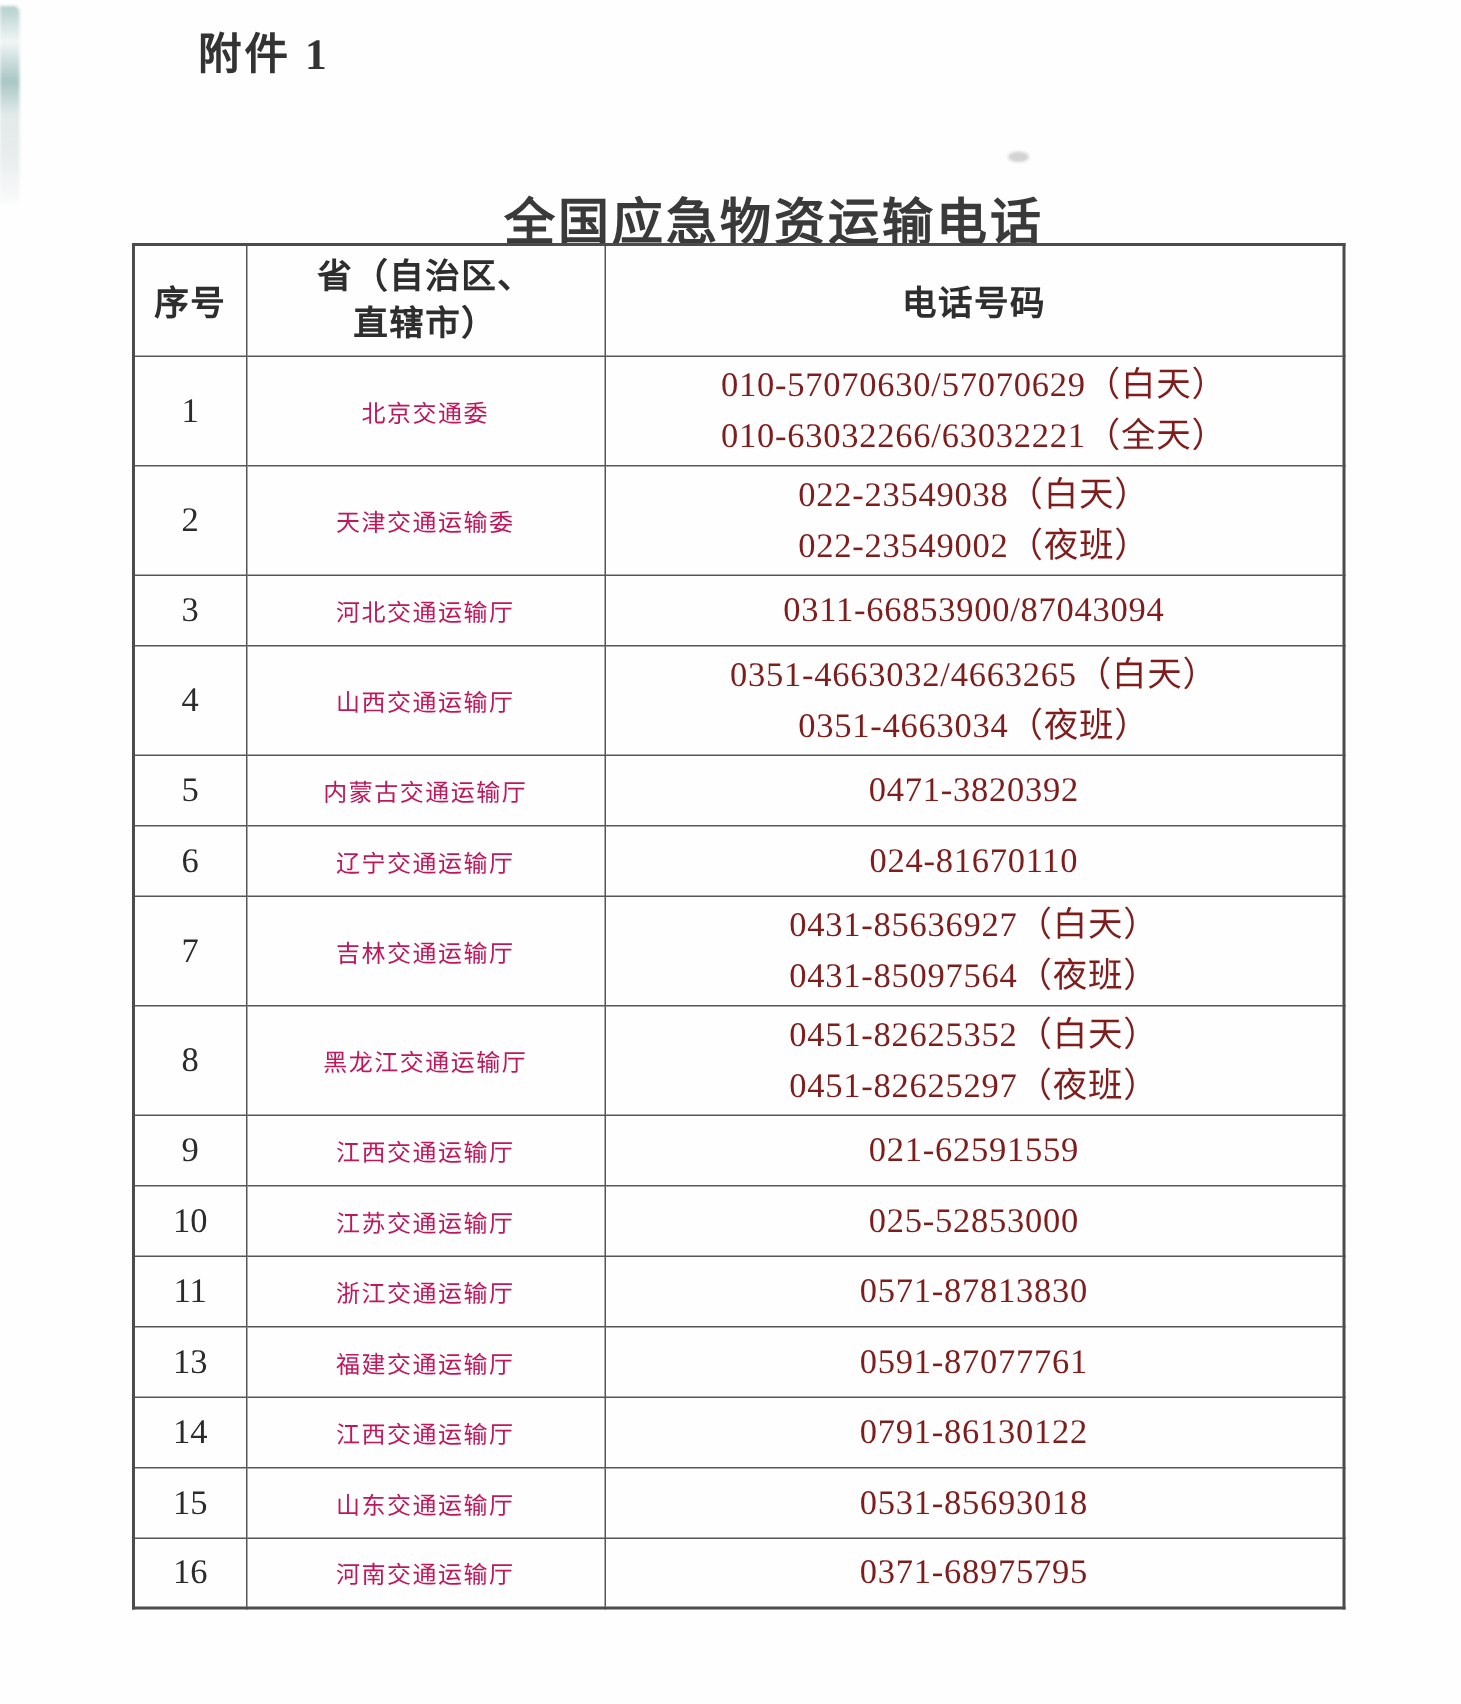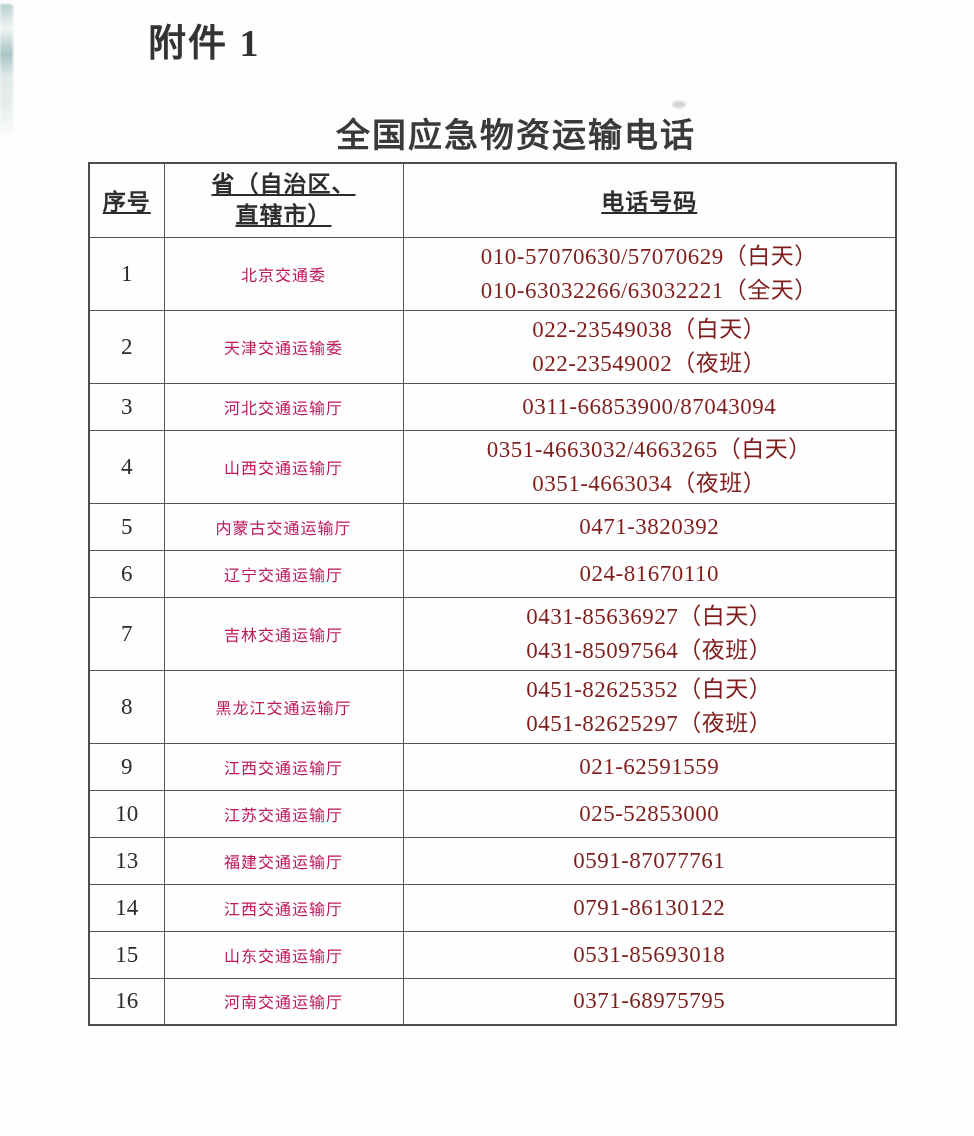--- a/index.html
+++ b/index.html
@@ -32,29 +32,29 @@
   .scan-speck {
     position: absolute;
     left: 672px; top: 101px;
     width: 14px; height: 7px;
     background: rgba(130,130,130,0.35);
     border-radius: 50%;
     filter: blur(1px);
   }
   .attachment-label {
     position: absolute;
-    left: 148px; top: 12px;
-    font-size: 38px;
+    left: 132px; top: 12px;
+    font-size: 29px;
     font-weight: 600;
     letter-spacing: 2px;
     color: #333;
   }
   .doc-title {
     position: absolute;
-    left: 0; top: 108px;
+    left: 0; top: 121px;
     width: 974px;
     padding-left: 58px;
     text-align: center;
     font-family: "Liberation Sans", "DejaVu Sans", sans-serif;
     font-size: 34px;
     font-weight: 600;
     letter-spacing: 2px;
     color: #3a3a3a;
   }
   table.phone-table {
@@ -64,21 +64,21 @@
     border-collapse: collapse;
     table-layout: fixed;
   }
   .phone-table th, .phone-table td {
     border: 1.6px solid #565656;
     text-align: center;
     vertical-align: middle;
     padding: 2px 4px;
   }
   .phone-table { border: 2px solid #4c4c4c; }
-  tr.header-row { height: 74px; text-decoration: underline; }
+  tr.header-row { height: 74px; }
   tr.row-tall  { height: 72px; }
   tr.row-short { height: 47px; }
   th {
     font-size: 23px;
     font-weight: 600;
     color: #2e2e2e;
     letter-spacing: 1px;
   }
   .region-header-line { line-height: 31px; }
   td.c-no {
@@ -205,20 +205,27 @@
   </tr>
 
   <tr class="row-short">
     <td class="c-no">10</td>
     <td class="c-region">江苏交通运输厅</td>
     <td class="c-phone">
           <div class="phone-line">025-52853000</div>
         </td>
   </tr>
 
+  <tr class="row-short">
+    <td class="c-no">11</td>
+    <td class="c-region">浙江交通运输厅</td>
+    <td class="c-phone">
+          <div class="phone-line">0571-87813830</div>
+        </td>
+  </tr>
 
 
   <tr class="row-short">
     <td class="c-no">13</td>
     <td class="c-region">福建交通运输厅</td>
     <td class="c-phone">
           <div class="phone-line">0591-87077761</div>
         </td>
   </tr>
 

